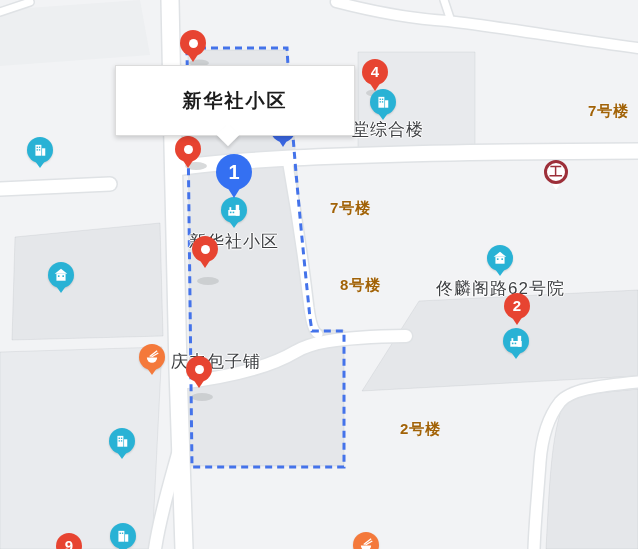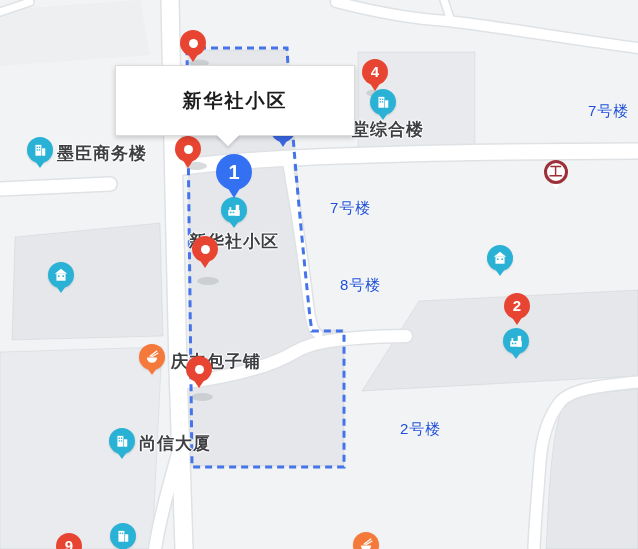--- a/index.html
+++ b/index.html
@@ -5,27 +5,27 @@
   html,body{margin:0;padding:0;}
   .map{
     position:relative;width:638px;height:549px;overflow:hidden;
     background:#f2f3f5;
     font-family:"Liberation Sans","DejaVu Sans",sans-serif;
   }
   .map svg.base{position:absolute;left:0;top:0;z-index:0;}
 
   
   .plabel{
-    position:absolute;z-index:2;color:#3d3f42;font-size:17px;font-weight:700;
+    position:absolute;z-index:2;color:#3d3f42;font-size:17px;font-weight:400;
     white-space:nowrap;letter-spacing:1px;
     text-shadow:-1px 0 0 #fff,1px 0 0 #fff,0 -1px 0 #fff,0 1px 0 #fff,0 0 3px #fff;
   }
   .glabel{
-    position:absolute;z-index:1;color:#1d4ed8;font-size:15px;white-space:nowrap;
-    letter-spacing:1px;text-shadow:0 0 2px #fff;
+    position:absolute;z-index:1;color:#a16207;font-size:15px;white-space:nowrap;
+    letter-spacing:1px;text-shadow:0 0 2px #fff;font-weight:bold;
   }
 
   
   .pin{position:absolute;z-index:4;width:26px;height:26px;margin:-13px 0 0 -13px;
        background:#e74431;border-radius:50%;}
   .pin .tail{position:absolute;left:50%;top:20px;margin-left:-8px;width:0;height:0;
        border-left:8px solid transparent;border-right:8px solid transparent;
        border-top:12px solid #e74431;}
   .pin .dot{position:absolute;left:50%;top:50%;width:9px;height:9px;margin:-4.5px 0 0 -4.5px;
        background:#fff;border-radius:50%;}
@@ -121,25 +121,24 @@
     </g>
 
     <path d="M187,48 L287,48 C292,140 302,240 310,318 L312,331 L344,331 L344,467 L192,467 Z" fill="none" stroke="#4473ea" stroke-width="3" stroke-dasharray="7 5"></path>
   </svg>
 
   <div class="glabel" style="left:588px;top:102px">7号楼</div>
   <div class="glabel" style="left:330px;top:199px">7号楼</div>
   <div class="glabel" style="left:340px;top:276px">8号楼</div>
   <div class="glabel" style="left:400px;top:420px">2号楼</div>
 
-  <div class="plabel" style="left:57px;top:142px">墨臣商务楼</div>
-  <div class="plabel" style="left:139px;top:432px">尚信大厦</div>
   <div class="plabel" style="left:171px;top:350px">庆丰包子铺</div>
   <div class="plabel" style="left:189px;top:230px">新华社小区</div>
   <div class="plabel" style="left:352px;top:118px">堂综合楼</div>
+  <div class="plabel" style="left:436px;top:277px">佟麟阁路62号院</div>
 
   <div class="poi" style="left:40px;top:150px">
     <i class="tail"></i>
     <svg width="16" height="16" viewBox="0 0 14 14">
       <rect x="3" y="2.5" width="5.2" height="9.5" fill="#fff"></rect>
         <rect x="8.8" y="5.5" width="2.8" height="6.5" fill="#fff"></rect>
       <rect x="4" y="4" width="1.2" height="1.2" fill="#29b2d5"></rect>
         <rect x="6" y="4" width="1.2" height="1.2" fill="#29b2d5"></rect>
       <rect x="4" y="6.3" width="1.2" height="1.2" fill="#29b2d5"></rect>
         <rect x="6" y="6.3" width="1.2" height="1.2" fill="#29b2d5"></rect>

